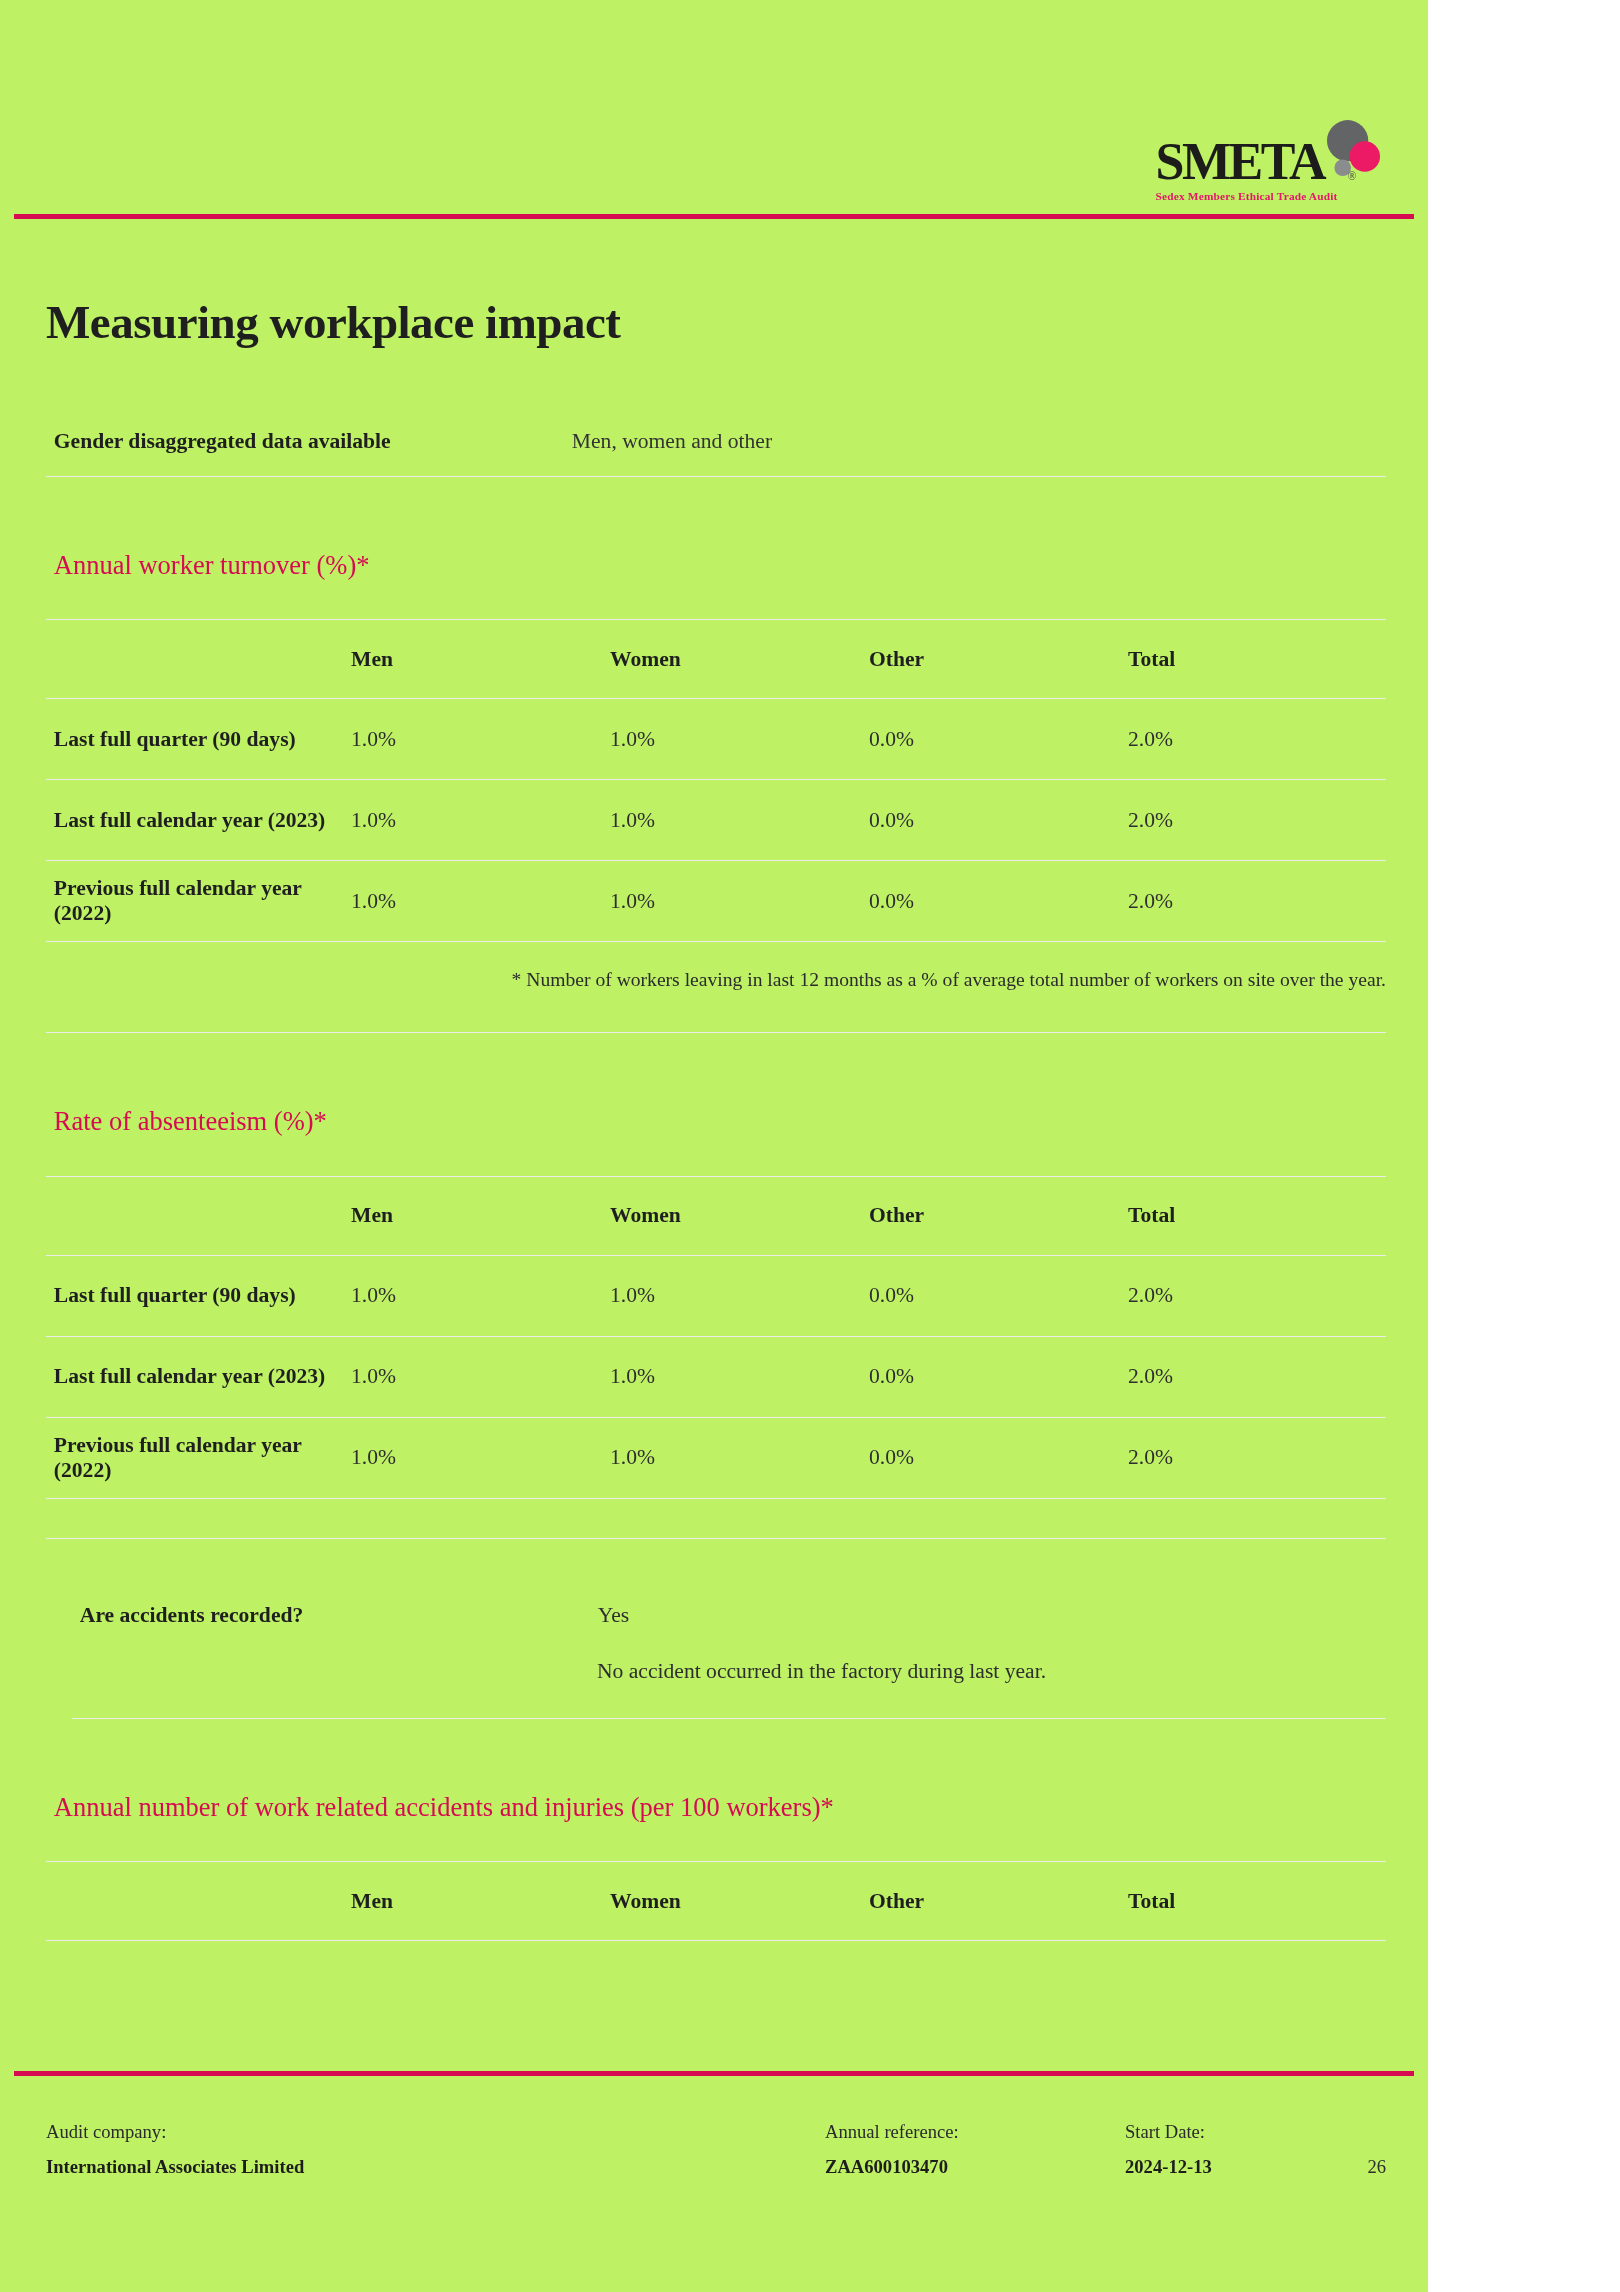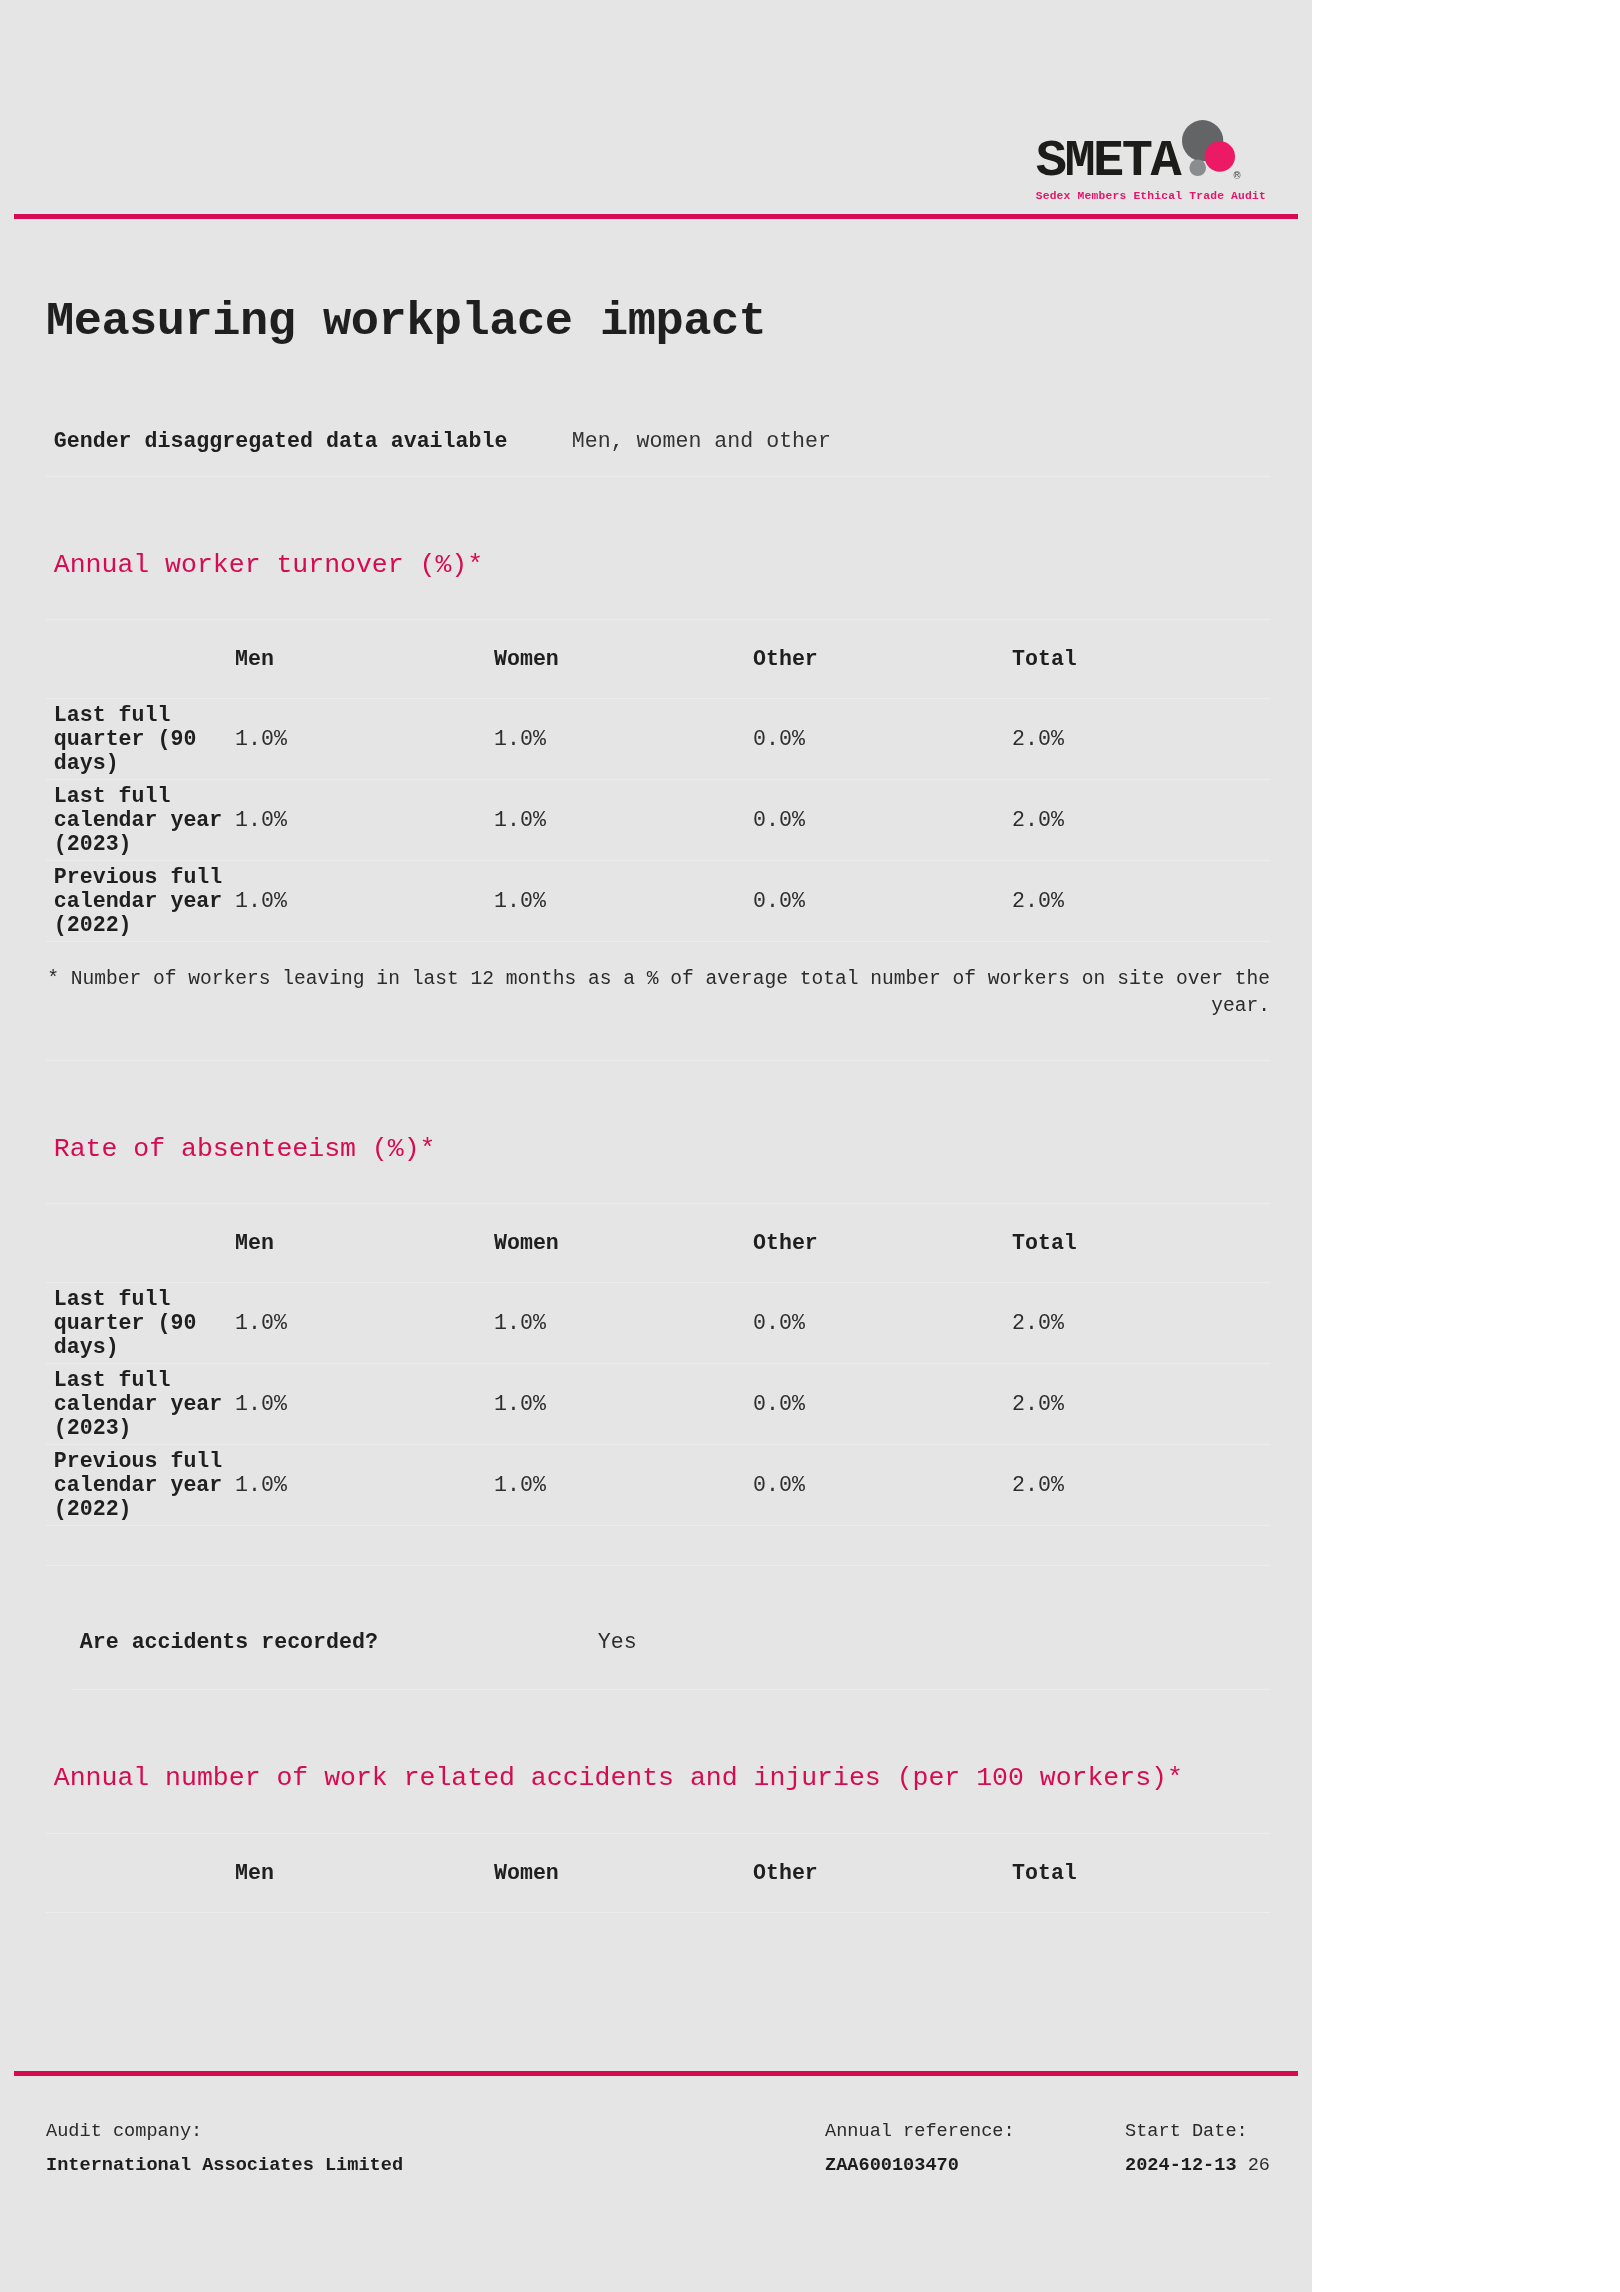--- a/index.html
+++ b/index.html
@@ -1,20 +1,20 @@
 <!DOCTYPE html>
 <html><head>
 <meta charset="utf-8">
 <style>
   html,body{margin:0;padding:0;background:#ffffff;}
   .page{
     position:relative;
-    width:1312px;height:2293px;
-    background:#e5e5e5;
-    font-family:Liberation Mono, monospace;
+    width:1428px;height:2293px;
+    background:#bef264;
+    font-family:Liberation Serif, serif;
     color:#212121;
     overflow:hidden;
   }
   
   .logo{position:absolute;top:120px;right:46px;display:flex;flex-direction:column;}
   .logo-row{display:flex;align-items:flex-start;position:relative;}
   .logo-text{font-size:52px;font-weight:800;letter-spacing:-2.5px;line-height:1;margin-top:15.7px;color:#1c1c1a;}
   .logo-dots{width:55px;height:65px;margin-left:2.9px;}
   .logo-reg{position:absolute;right:25.5px;top:49px;font-size:11.8px;color:#4a4a4a;}
   .logo-tagline{margin-top:2px;font-size:11.3px;font-weight:700;color:#e4156a;letter-spacing:0.2px;}
@@ -161,20 +161,21 @@
       </tbody>
     </table>
   </section>
   <div class="sep"></div>
 
   <div class="qa-block">
     <div class="qa-row">
       <span class="qa-label">Are accidents recorded?</span>
       <span class="qa-answer">Yes</span>
     </div>
+    <div class="qa-note">No accident occurred in the factory during last year.</div>
   </div>
 
   <section class="section">
     <h2 class="section-title">Annual number of work related accidents and injuries (per 100 workers)*</h2>
     <table class="data-table">
       <thead>
         <tr>
           <th class="col-label"></th>
           <th class="col-num">Men</th>
           <th class="col-num">Women</th>

